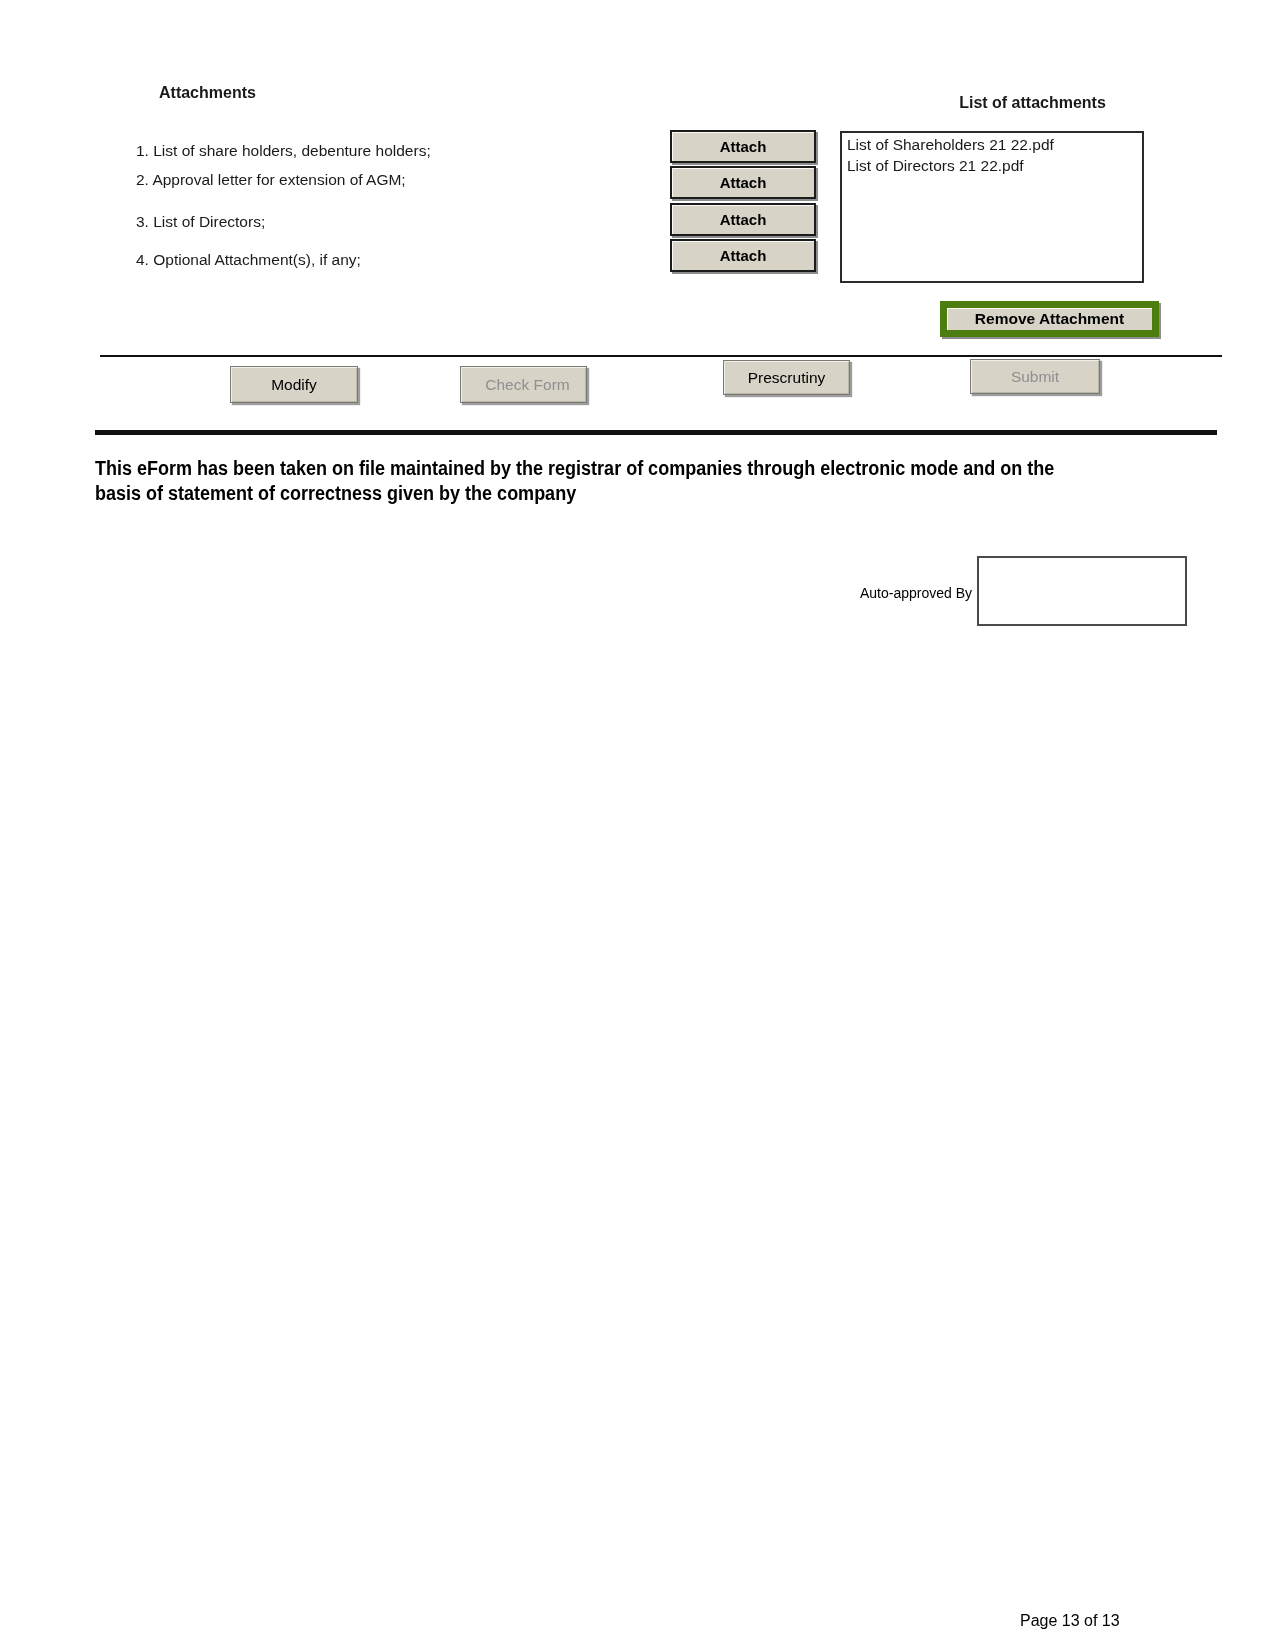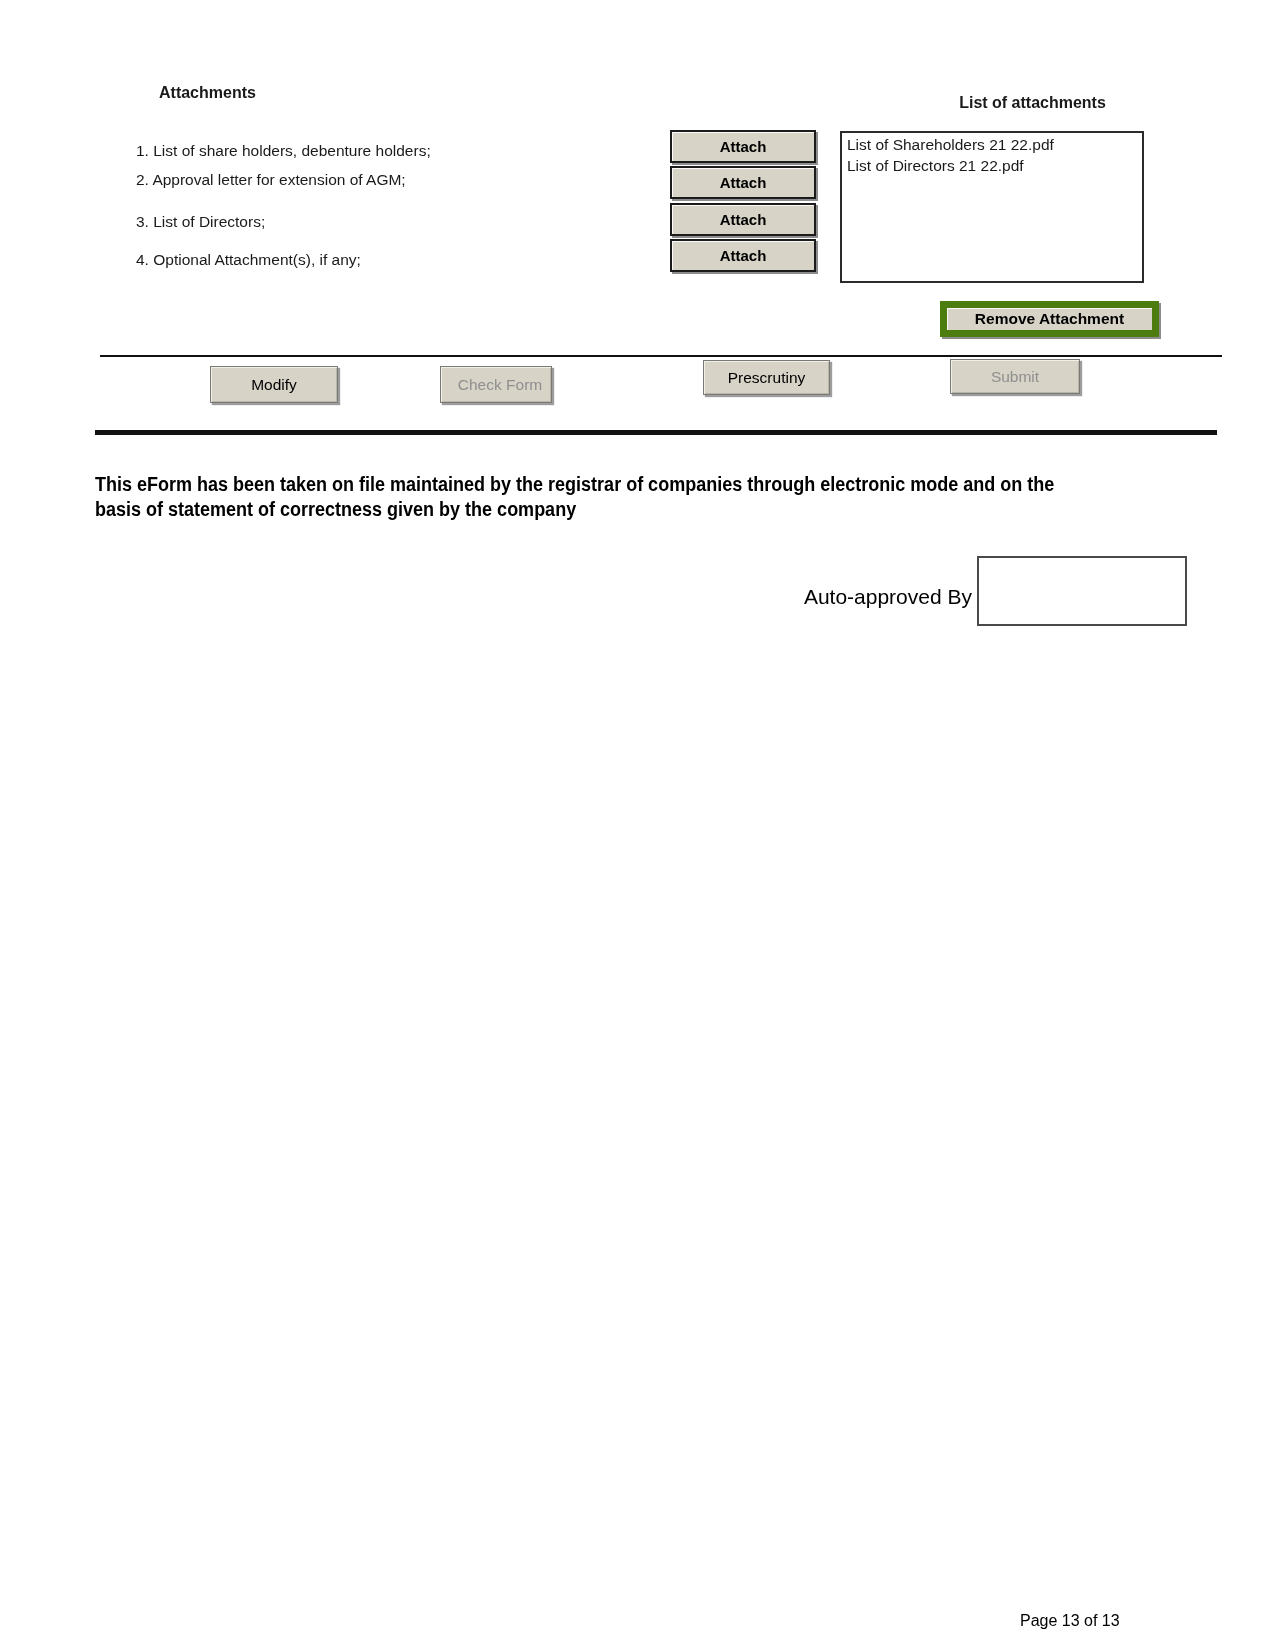--- a/index.html
+++ b/index.html
@@ -84,44 +84,44 @@
   }
 
   
   .action-btn{
     position:absolute;
     background:var(--btn-face);
     border:1px solid var(--btn-border-soft);
     box-shadow:inset 1px 1px 0 #f1efe8, inset -1px -1px 0 #b9b5a9, 2px 2px 1px #9d9d9d;
     display:flex;align-items:center;justify-content:center;
     font-size:15.5px;color:#000;
-    cursor:pointer;font-family:inherit;
+    cursor:pointer;font-family:inherit;margin-left:20px;
   }
   .action-btn.disabled{color:var(--disabled-text);cursor:default;}
   .btn-modify{left:210px;top:366px;width:128px;height:37px;}
-  .btn-check{left:440px;top:366px;width:112px;height:37px;padding-left:8px;}
+  .btn-check{left:440px;top:366px;width:127px;height:37px;padding-left:8px;}
   .btn-prescrutiny{left:703px;top:360px;width:127px;height:35px;text-align:right;}
   .btn-submit{left:950px;top:359px;width:130px;height:35px;}
 
   
   .statement{
-    position:absolute;left:95px;top:472px;width:1150px;
+    position:absolute;left:95px;top:456px;width:1150px;
     font-weight:bold;font-size:20px;line-height:25px;color:#000;
   }
   .statement .ln{
     display:block;
     transform:scaleX(0.90);
     transform-origin:0 50%;
     white-space:nowrap;
   }
 
   
   .approve-label{
     position:absolute;left:700px;top:585px;width:272px;
-    text-align:right;font-size:21px;color:#000;
+    text-align:right;font-size:14px;color:#000;
   }
   .approve-box{
     position:absolute;left:977px;top:556px;width:210px;height:70px;
     background:#fff;border:2px solid #4a4a4a;
     font-size:16px;padding:4px 6px;font-family:inherit;
     resize:none;outline:none;
   }
 
   .page-num{
     position:absolute;left:1020px;top:1612px;width:226px;

